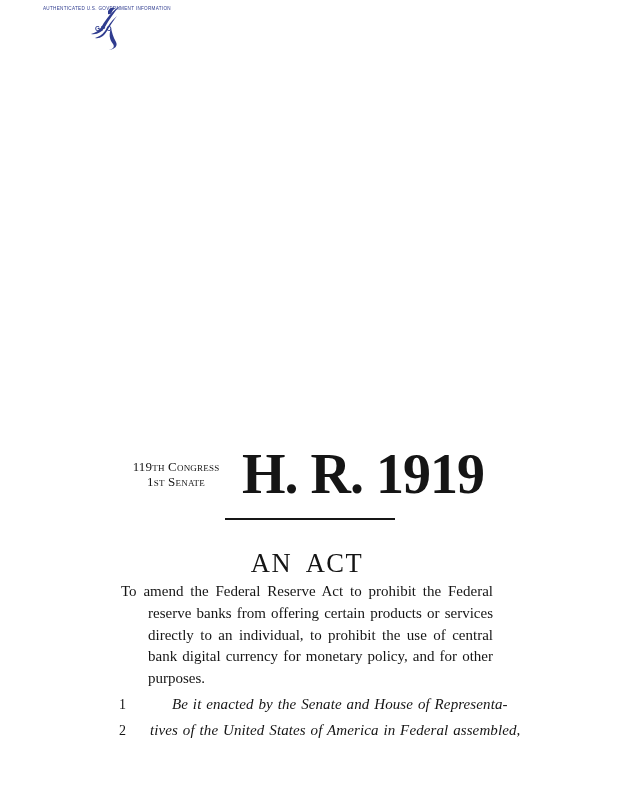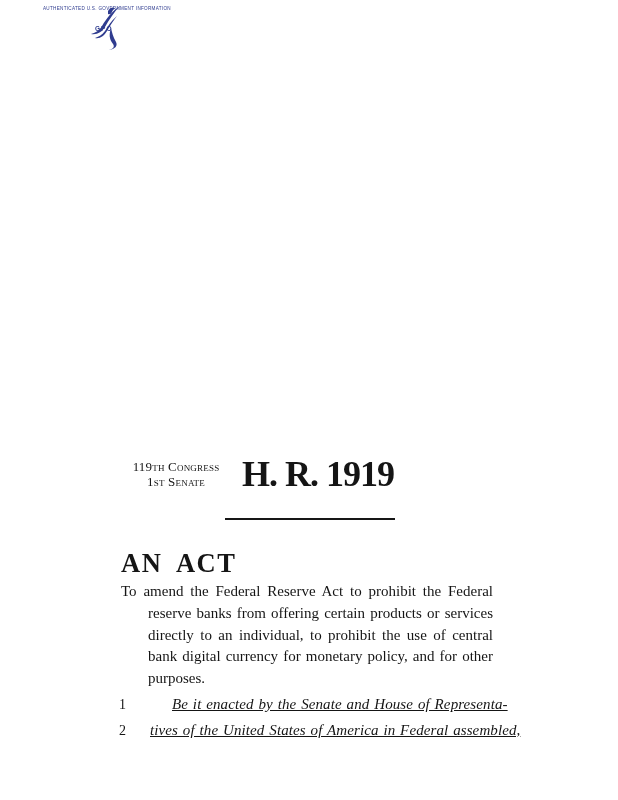--- a/index.html
+++ b/index.html
@@ -62,44 +62,45 @@
     text-align: center;
     font-size: 13px;
     line-height: 15px;
     font-variant: small-caps;
     letter-spacing: 0.2px;
   }
   .bill-number {
     position: absolute;
     left: 242px;
     top: 452px;
-    font-size: 36px;
+    font-size: 56px;
     line-height: 44px;
     font-weight: bold;
     letter-spacing: -1px;
     white-space: nowrap;
   }
   .header-rule {
     position: absolute;
     left: 225px;
     top: 518px;
     width: 170px;
     height: 2px;
     background: #161616;
   }
 
   
   .act-heading {
     position: absolute;
     left: 121px;
     top: 548px;
     width: 372px;
+    text-align: center;
     font-size: 26.5px;
     line-height: 30px;
-    font-weight: bold;
+    font-weight: normal;
     letter-spacing: 1.5px;
     word-spacing: 7px;
   }
 
   
   .preamble {
     position: absolute;
     left: 121px;
     top: 581px;
     width: 372px;
@@ -130,21 +131,20 @@
     text-align: right;
     font-size: 14px;
     font-style: normal;
   }
   .ln-text {
     display: inline-block;
     margin-left: 24px;
     font-style: italic;
     word-spacing: 1px;
     letter-spacing: 0.1px;
-    text-decoration: underline;
   }
   .ln-text.first-line { margin-left: 46px; }
 </style>
 </head>
 <body>
 
 <div class="page">
 
   <div class="gpo-logo">
     <div class="gpo-lines">AUTHENTICATED

